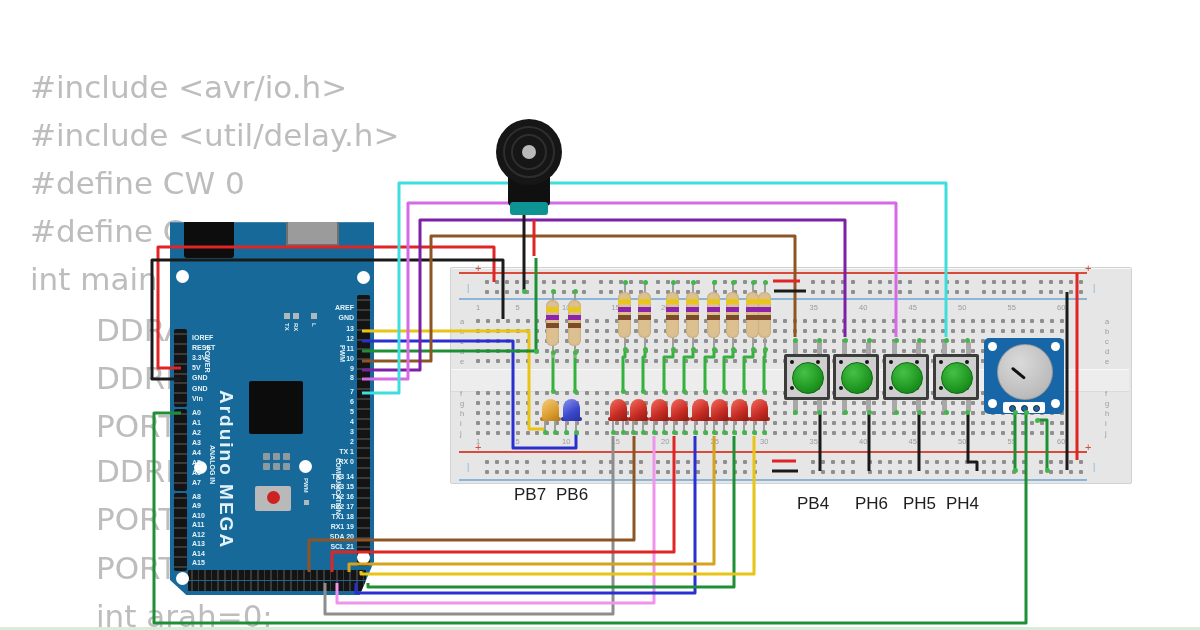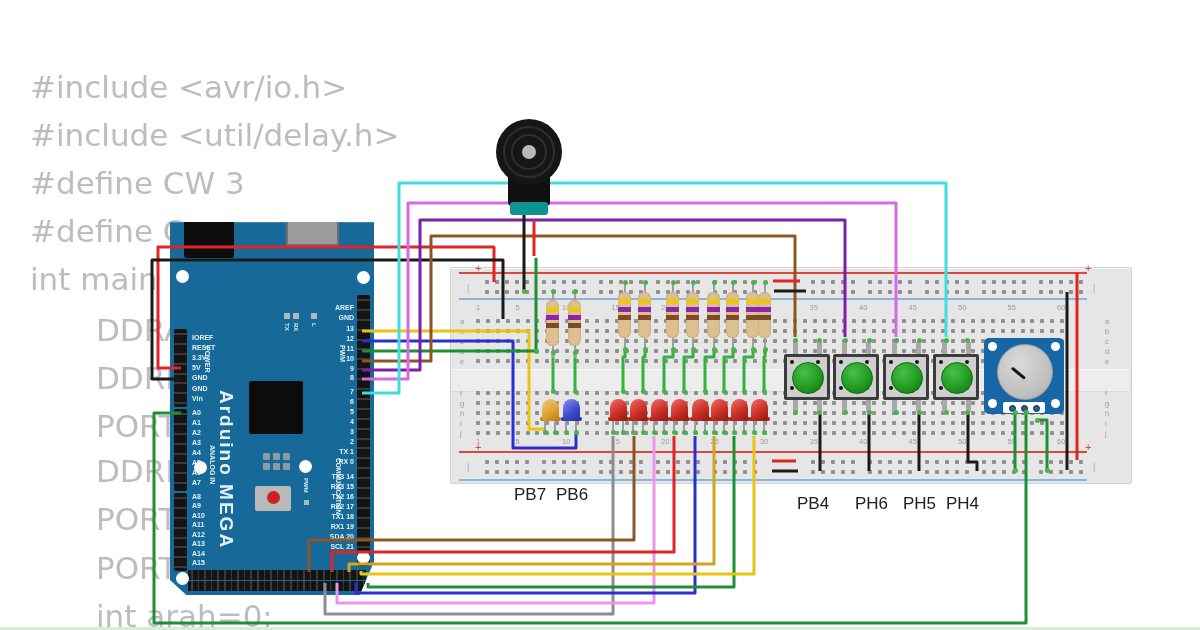--- a/index.html
+++ b/index.html
@@ -44,21 +44,21 @@
   #bottom-edge{position:absolute;left:0;top:627px;width:1200px;height:3px;background:#d8ecd8;}
   svg#wire-layer{position:absolute;left:0;top:0;width:1200px;height:630px;pointer-events:none;}
 </style>
 </head>
 <body>
 
 <div id="canvas">
   <div id="code-layer">
       <div class="code-line" style="left: 30px; top: 68px;">#include &lt;avr/io.h&gt;</div>
       <div class="code-line" style="left: 30px; top: 116px;">#include &lt;util/delay.h&gt;</div>
-      <div class="code-line" style="left: 30px; top: 164px;">#define CW 3</div>
+      <div class="code-line" style="left: 30px; top: 164px;">#define CW 0</div>
       <div class="code-line" style="left: 30px; top: 212px;">#define C</div>
       <div class="code-line" style="left: 30px; top: 260px;">int main (</div>
       <div class="code-line" style="left: 96px; top: 311px;">DDRA</div>
       <div class="code-line" style="left: 96px; top: 359px;">DDRB</div>
       <div class="code-line" style="left: 96px; top: 407px;">PORT</div>
       <div class="code-line" style="left: 96px; top: 452px;">DDRH</div>
       <div class="code-line" style="left: 96px; top: 500px;">PORT</div>
       <div class="code-line" style="left: 96px; top: 549px;">PORT</div>
       <div class="code-line" style="left: 96px; top: 597px;">int arah=0;</div>
     </div>

